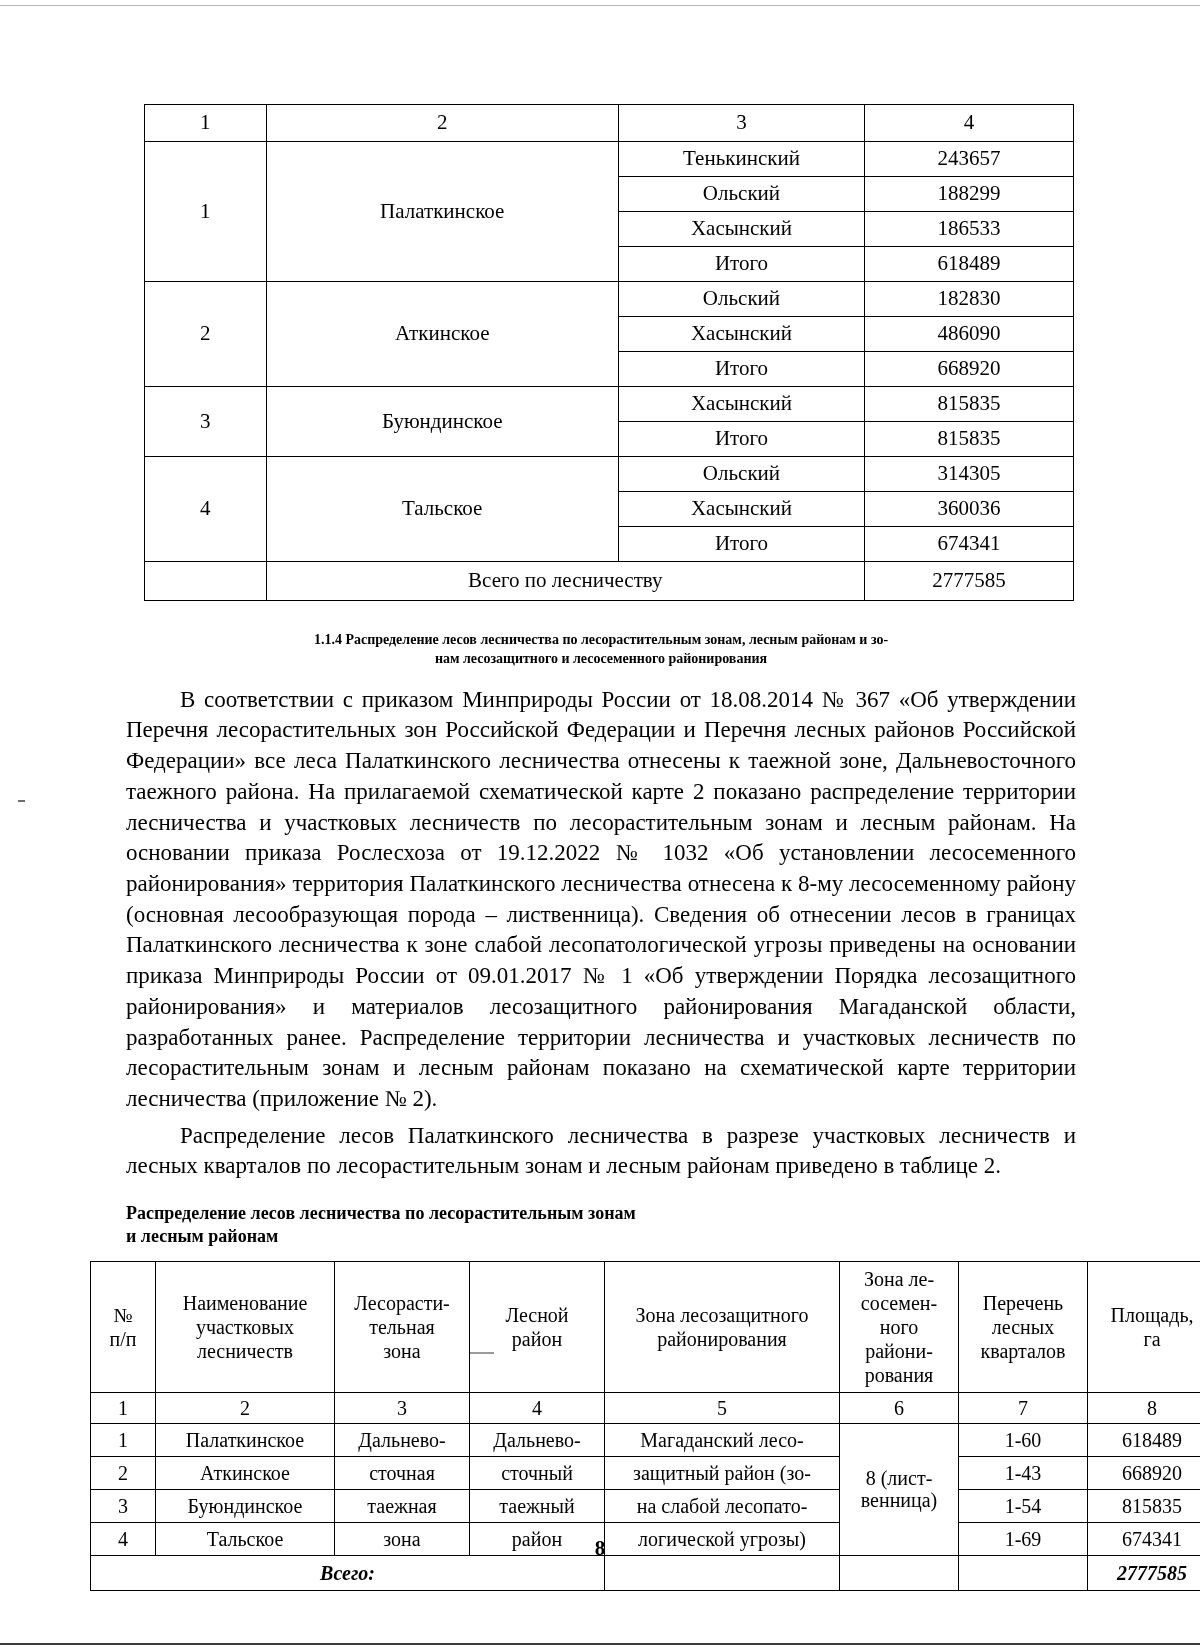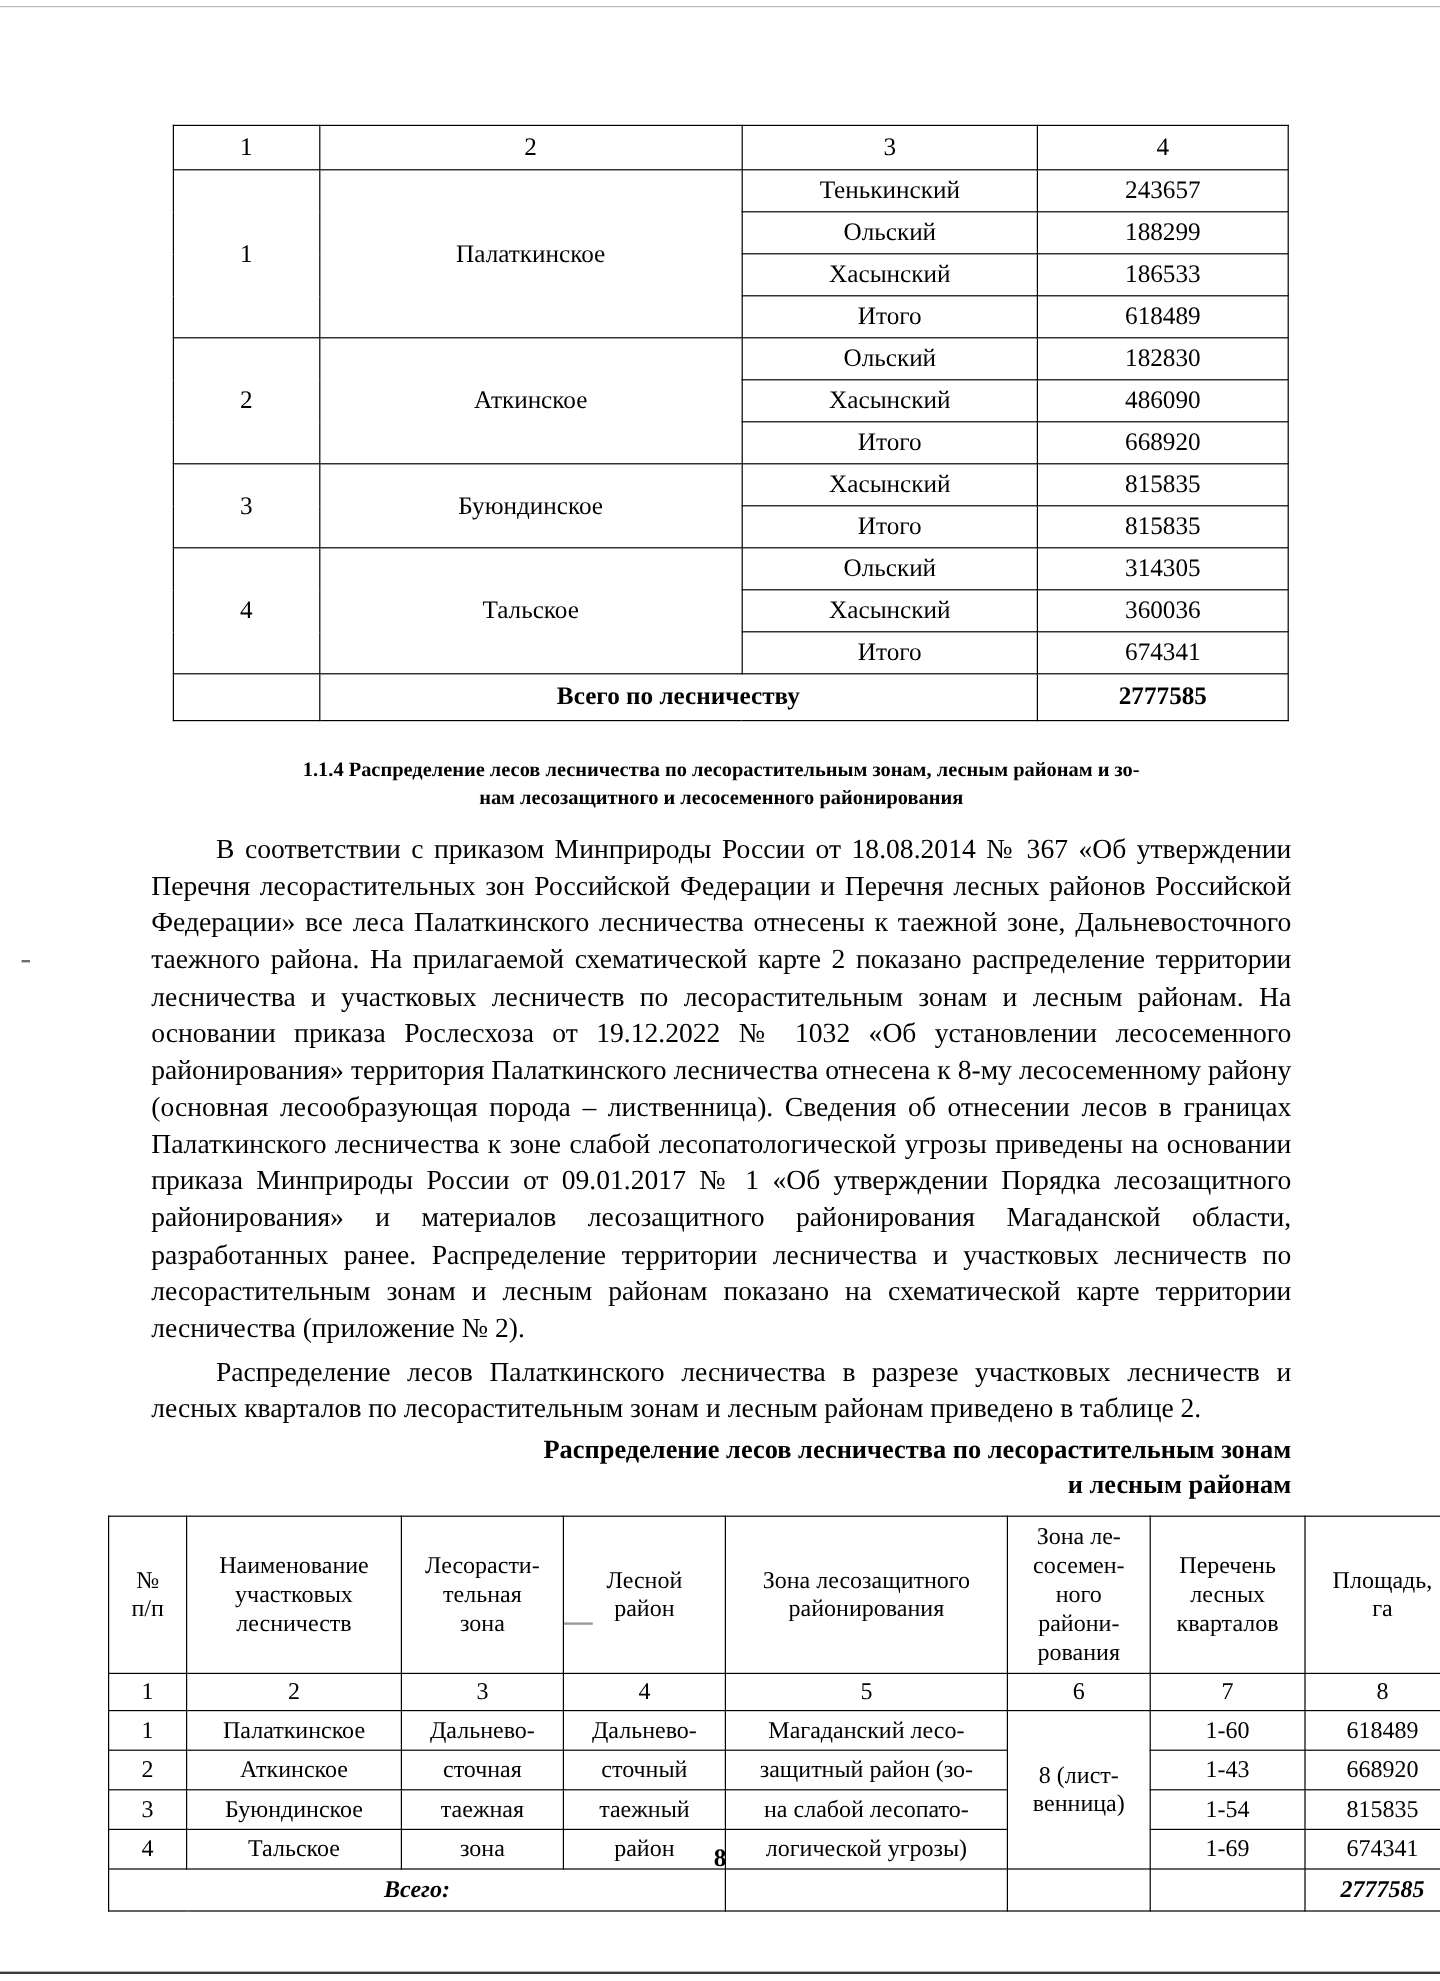--- a/index.html
+++ b/index.html
@@ -87,32 +87,32 @@
     width: 930px;
     margin: 0 0 0 18px;
   }
   #table-one td { height: 30px; }
   #table-one .col-num   { width: 108px; }
   #table-one .col-name  { width: 330px; }
   #table-one .col-distr { width: 228px; }
   #table-one .col-area  { width: 192px; }
   #table-one .hdr-num td { height: 32px; }
   #table-one .total-row td {
-    font-weight: bold;
+    font-weight: normal;
     height: 34px;
   }
   #table-one .total-label {
     font-weight: bold;
     text-align: center;
   }
 
   
   .section-heading {
     margin: 30px 0 16px 0;
-    font-size: 17px;
+    font-size: 14px;
     font-weight: bold;
     text-align: center;
     line-height: 1.35;
     padding: 0 10px;
   }
 
   p.body-text {
     margin: 6px 0 0 0;
     font-size: 23px;
     line-height: 1.335;
@@ -121,24 +121,24 @@
     hyphens: none;
   }
 
   .table-label {
     margin-top: 6px;
     font-size: 22.5px;
     text-align: right;
     padding-right: 10px;
   }
   .table-caption {
-    margin-top: 4px;
-    font-size: 22px;
-    font-weight: bold;
-    text-align: right;
+    margin-top: 20px;
+    font-size: 18px;
+    font-weight: bold;
+    text-align: left;
     line-height: 1.3;
   }
 
   
   #table-two {
     width: 1000px;
     margin: 12px 0 0 -36px;
     font-size: 20px;
   }
   #table-two td { padding: 1px 3px; margin-top: 12px; }

